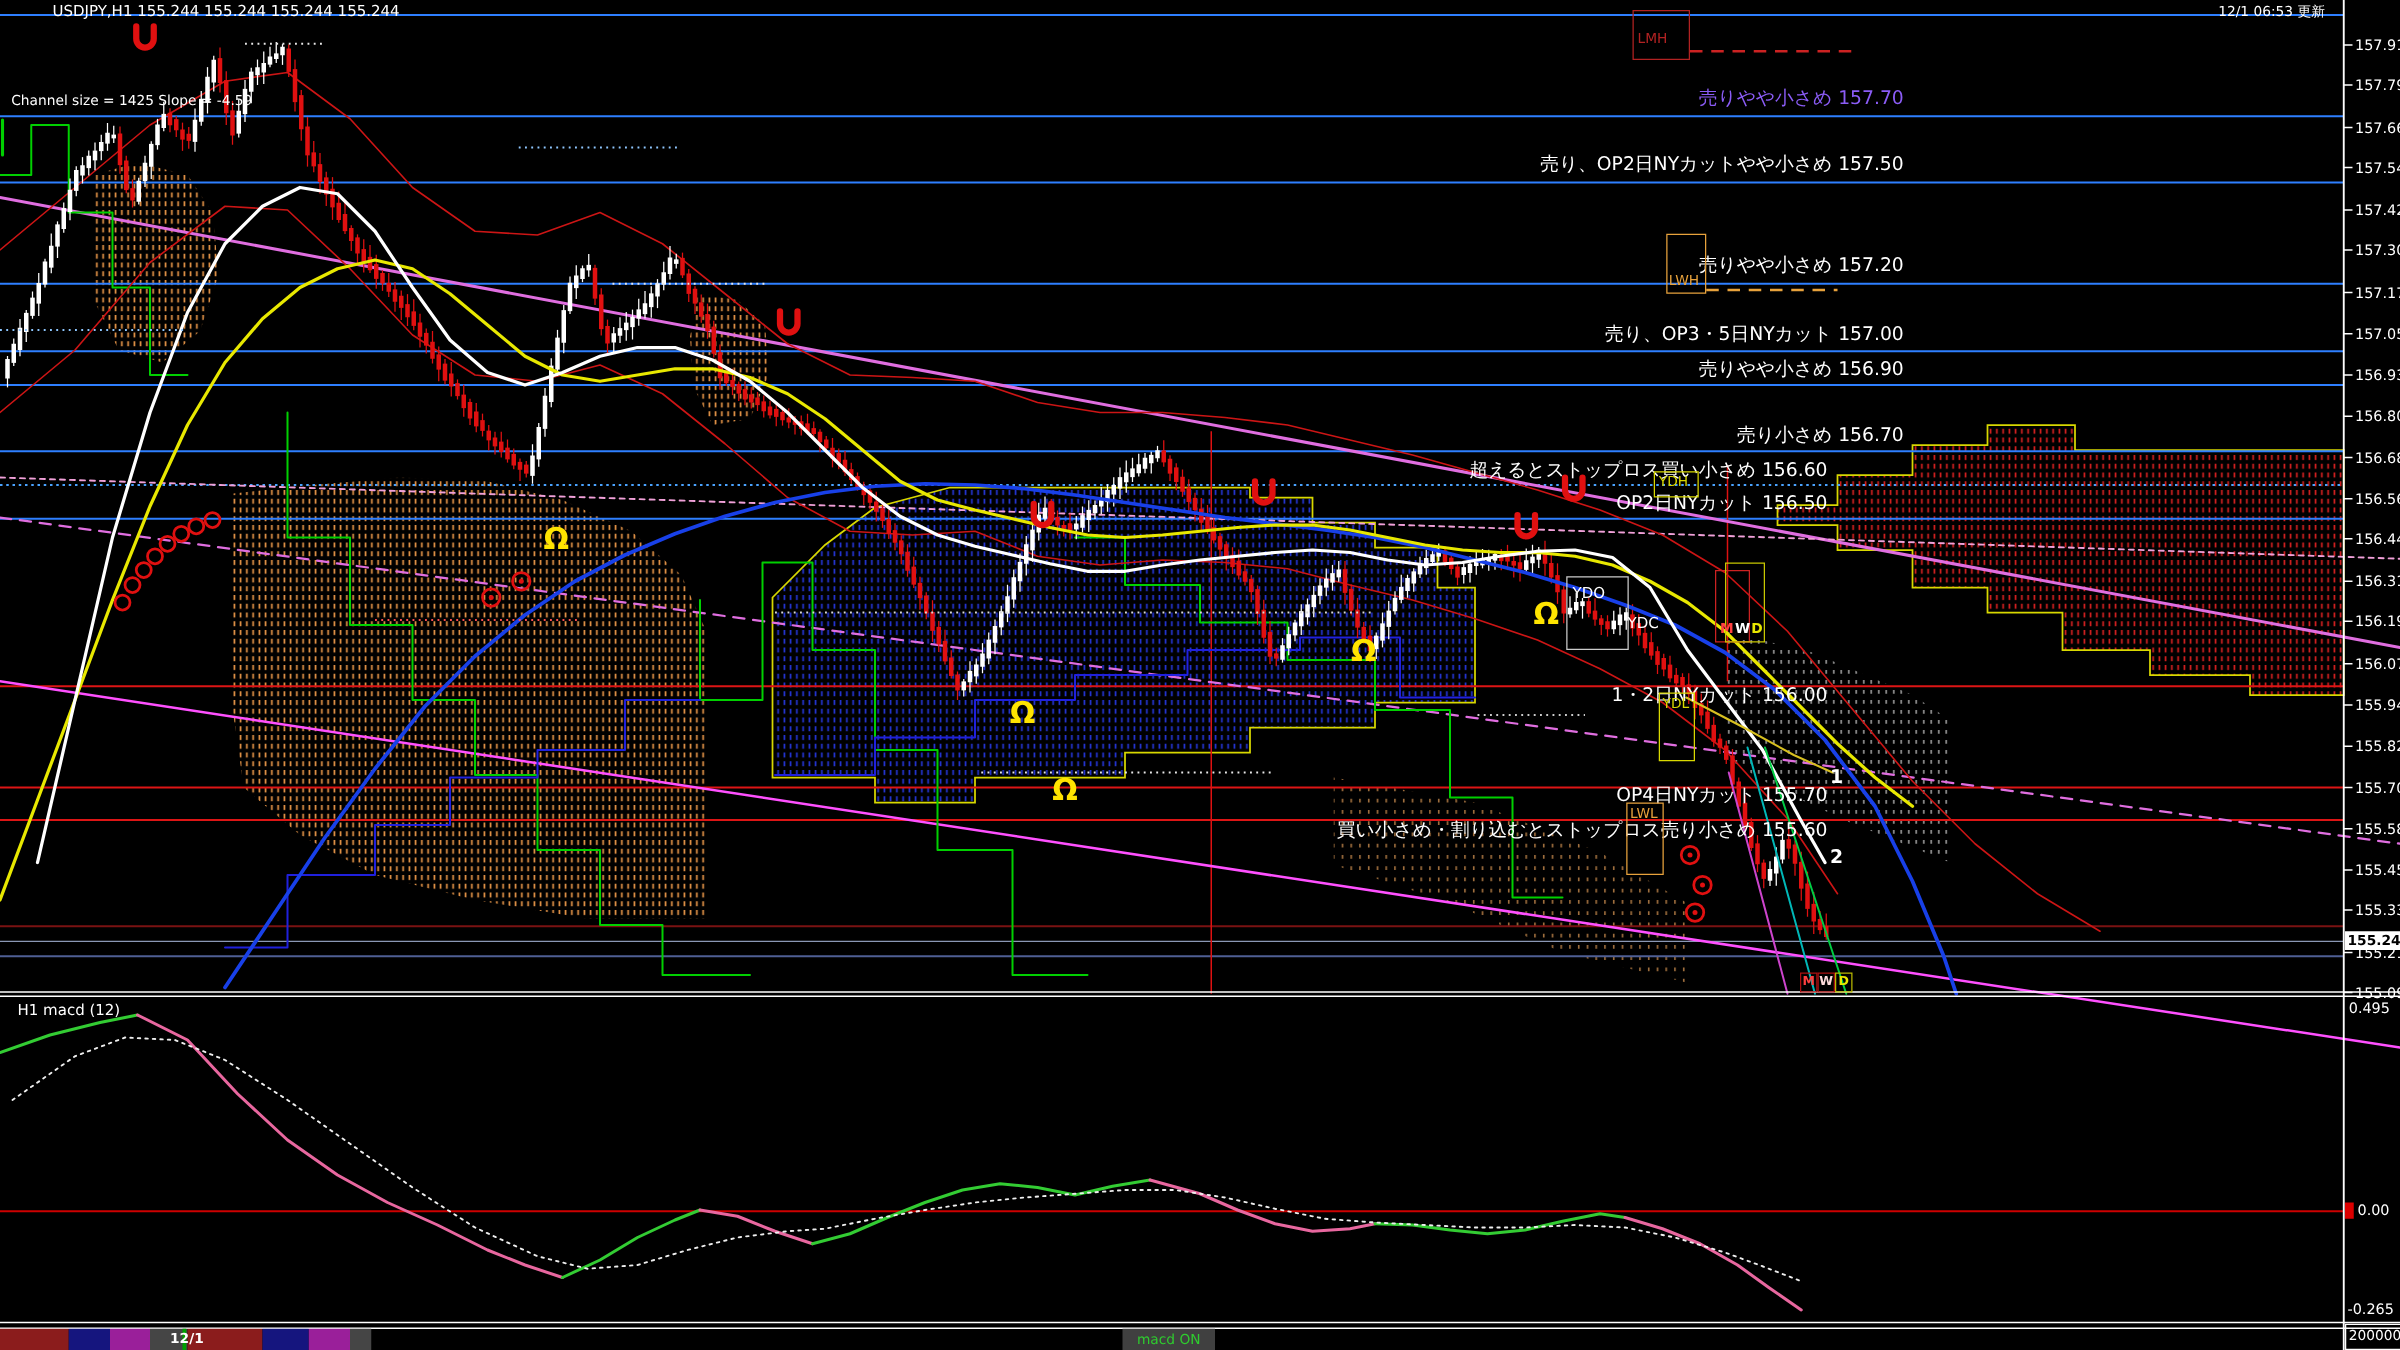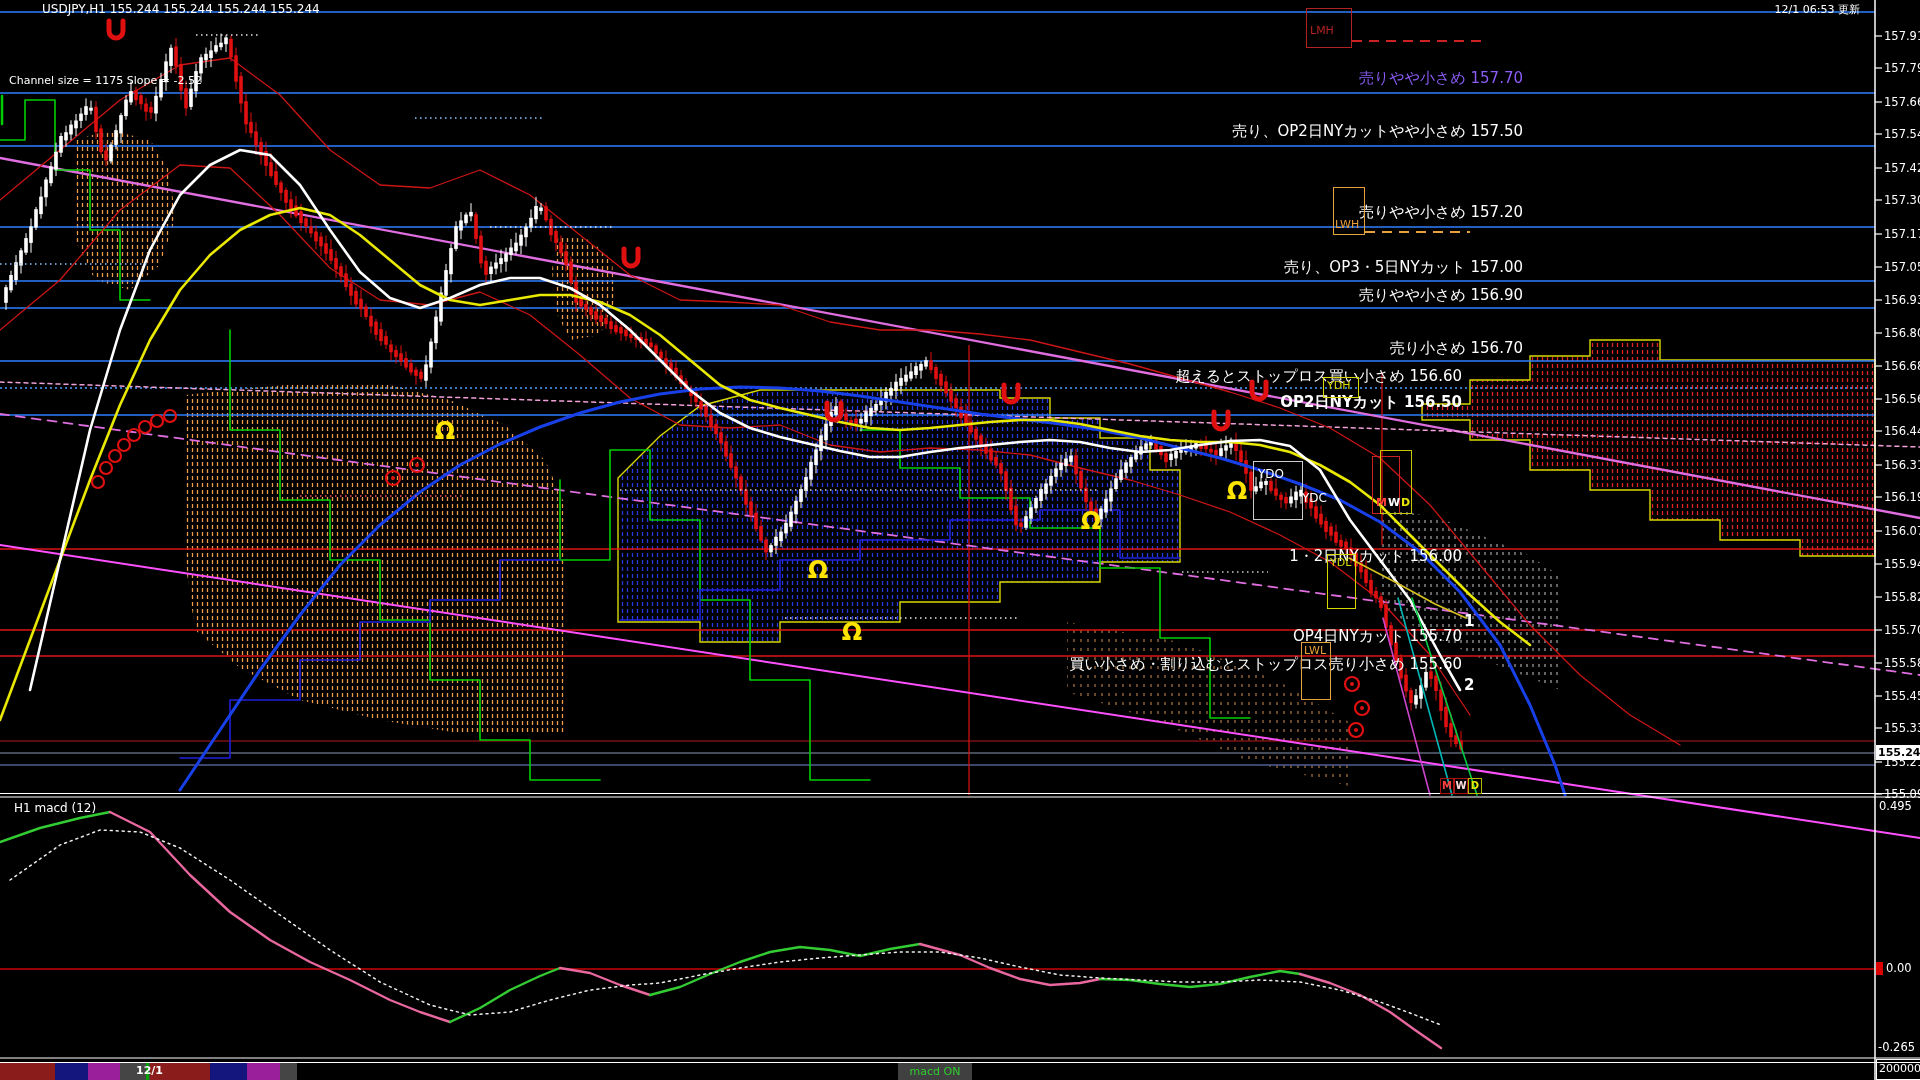--- a/index.html
+++ b/index.html
@@ -763,38 +763,38 @@
       <rect x="210" y="1063" width="37" height="17" fill="#15157e"></rect>
       <rect x="247" y="1063" width="33" height="17" fill="#9a1f9a"></rect>
       <rect x="280" y="1063" width="17" height="17" fill="#454545"></rect>
       <rect x="146" y="1063" width="3" height="17" fill="#00a000"></rect>
     </g>
 </svg>
 
 <div id="overlay">
   <div id="title-bar-text">USDJPY,H1  155.244 155.244 155.244 155.244</div>
   <div id="update-time">12/1 06:53 更新</div>
-  <div id="channel-info">Channel size = 1175 Slope = -2.52</div>
+  <div id="channel-info">Channel size = 1425 Slope = -4.59</div>
   <div id="macd-label">H1  macd (12)</div>
   <div id="price-box">155.244</div>
   <div id="macd-top">0.495</div>
   <div id="macd-zero-tick"></div>
   <div id="macd-zero">0.00</div>
   <div id="macd-bottom">-0.265</div>
   <div id="vol-box">200000</div>
   <div id="date-label">12/1</div>
   <div id="macd-on">macd ON</div>
 <div style="right: 397px; top: 69px; font-size: 15px; color: #8b5cf6;">売りやや小さめ 157.70</div>
     <div style="right: 397px; top: 122px; font-size: 15px; color: rgb(255, 255, 255);">売り、OP2日NYカットやや小さめ 157.50</div>
     <div style="right: 397px; top: 203px; font-size: 15px; color: rgb(255, 255, 255);">売りやや小さめ 157.20</div>
     <div style="right: 397px; top: 258px; font-size: 15px; color: rgb(255, 255, 255);">売り、OP3・5日NYカット 157.00</div>
     <div style="right: 397px; top: 286px; font-size: 15px; color: rgb(255, 255, 255);">売りやや小さめ 156.90</div>
     <div style="right: 397px; top: 339px; font-size: 15px; color: rgb(255, 255, 255);">売り小さめ 156.70</div>
     <div style="right: 458px; top: 367px; font-size: 15px; color: rgb(255, 255, 255);">超えるとストップロス買い小さめ 156.60</div>
-    <div style="right: 458px; top: 393px; font-size: 15px; color: rgb(255, 255, 255); font-weight: bold;">OP2日NYカット 156.50</div>
+    <div style="right: 458px; top: 393px; font-size: 15px; color: rgb(255, 255, 255);">OP2日NYカット 156.50</div>
     <div style="right: 458px; top: 547px; font-size: 15px; color: rgb(255, 255, 255);">1・2日NYカット 156.00</div>
     <div style="right: 458px; top: 627px; font-size: 15px; color: rgb(255, 255, 255); text-align: center;">OP4日NYカット 155.70</div>
     <div style="right: 458px; top: 655px; font-size: 15px; color: rgb(255, 255, 255);">買い小さめ・割り込むとストップロス売り小さめ 155.60</div>
     <div style="left: 1884px; top: 29px; font-size: 11.5px; color: rgb(255, 255, 255);">157.910</div>
     <div style="left: 1884px; top: 61px; font-size: 11.5px; color: rgb(255, 255, 255);">157.790</div>
     <div style="left: 1884px; top: 95px; font-size: 11.5px; color: rgb(255, 255, 255);">157.665</div>
     <div style="left: 1884px; top: 127px; font-size: 11.5px; color: rgb(255, 255, 255);">157.545</div>
     <div style="left: 1884px; top: 161px; font-size: 11.5px; color: rgb(255, 255, 255);">157.420</div>
     <div style="left: 1884px; top: 193px; font-size: 11.5px; color: rgb(255, 255, 255);">157.300</div>
     <div style="left: 1884px; top: 227px; font-size: 11.5px; color: rgb(255, 255, 255);">157.175</div>

